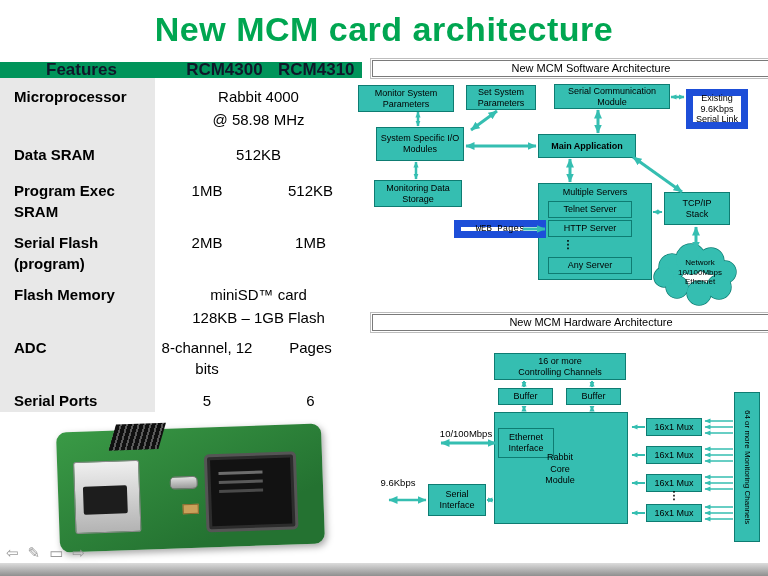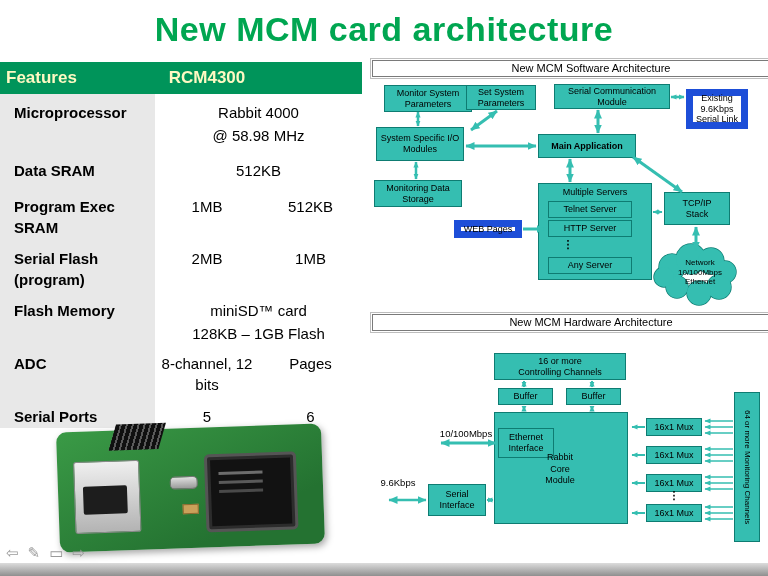--- a/index.html
+++ b/index.html
@@ -13,21 +13,21 @@
     position:relative;width:768px;height:576px;background:#fff;overflow:hidden;
     font-family:"Liberation Sans",sans-serif;color:#000;
   }
   
   .title{
     position:absolute;top:10px;left:0;width:100%;margin:0;text-align:center;
     font-size:34px;font-weight:bold;color:var(--green);letter-spacing:.5px;
   }
   
   .spec-table{position:absolute;left:0;top:62px;width:362px;}
-  .t-head{display:flex;background:var(--hdr-green);color:#fef9c3;font-weight:bold;height:32px;align-items:center;}
+  .t-head{display:flex;background:var(--hdr-green);color:#0f172a;font-weight:bold;height:16px;align-items:center;padding-left:40px;}
   .th-feat{width:155px;padding-left:6px;font-size:17px;box-sizing:border-box;}
   .th-c1{width:104px;text-align:center;font-size:17px;}
   .th-c2{width:103px;text-align:center;font-size:17px;}
   .t-row{display:flex;}
   .t-feat{
     width:155px;box-sizing:border-box;padding:8px 2px 0 14px;background:#E8E8E8;
     font-weight:bold;font-size:15px;line-height:1.4;white-space:pre-line;
   }
   .t-span{flex:1;text-align:center;font-size:15px;padding-top:8px;line-height:1.5;white-space:pre-line;}
   .t-v1{width:104px;text-align:center;font-size:15px;padding-top:8px;line-height:1.4;}
@@ -56,33 +56,33 @@
   .sw-title{left:372px;top:60px;width:378px;}
   .hw-title{left:372px;top:314px;width:378px;}
   .tbox{
     position:absolute;background:var(--teal);border:1px solid var(--teal-border);
     font-size:9px;line-height:1.18;text-align:center;display:flex;align-items:center;justify-content:center;
     white-space:pre-line;box-sizing:border-box;z-index:2;
   }
   .whitebox{background:#fff;border:7px solid #1d4ed8;}
   .dlabel{position:absolute;font-size:9.5px;z-index:2;text-align:center;white-space:pre-line;}
   
-  .sw-monitor{left:384px;top:85px;width:88px;height:27px;}
+  .sw-monitor{left:358px;top:85px;width:96px;height:27px;}
   .sw-set{left:466px;top:85px;width:70px;height:25px;}
   .sw-serial{left:554px;top:84px;width:116px;height:25px;}
   .sw-existing{left:686px;top:89px;width:62px;height:40px;}
   .sw-io{left:376px;top:127px;width:88px;height:34px;}
   .sw-main{left:538px;top:134px;width:98px;height:24px;font-weight:bold;}
   .sw-storage{left:374px;top:180px;width:88px;height:27px;}
   .sw-servers{left:538px;top:183px;width:114px;height:97px;align-items:flex-start;padding-top:3px;}
   .sw-telnet{left:548px;top:201px;width:84px;height:17px;}
   .sw-http{left:548px;top:220px;width:84px;height:17px;}
   .sw-dots{left:558px;top:238px;width:20px;height:16px;font-size:11px;font-weight:bold;z-index:3;position:absolute;text-align:center;}
   .sw-any{left:548px;top:257px;width:84px;height:17px;}
-  .sw-web{left:454px;top:220px;width:68px;height:18px;}
+  .sw-web{left:454px;top:220px;width:92px;height:18px;font-family:Liberation Mono, monospace;}
   .sw-tcpip{left:664px;top:192px;width:66px;height:33px;}
   .sw-cloudtext{left:658px;top:258px;width:84px;font-size:8px;line-height:1.2;z-index:6;}
   
   .hw-ctrl{left:494px;top:353px;width:132px;height:27px;}
   .hw-buf1{left:498px;top:388px;width:55px;height:17px;}
   .hw-buf2{left:566px;top:388px;width:55px;height:17px;}
   .hw-core{left:494px;top:412px;width:134px;height:112px;}
   .hw-eth{left:498px;top:428px;width:56px;height:30px;z-index:3;}
   .hw-coretext{left:520px;top:452px;width:80px;font-size:9px;line-height:1.3;z-index:3;}
   .hw-serial{left:428px;top:484px;width:58px;height:32px;}
@@ -113,20 +113,21 @@
 <body>
 
 <div class="slide">
 
   <h1 class="title">New MCM card architecture</h1>
 
   <div class="spec-table">
     <div class="t-head">
       <div class="th-feat">Features</div>
       <div class="th-c1">RCM4300</div>
+      <div class="th-c2">RCM4310</div>
     </div>
     <div class="t-row" style="height:58px">
       <div class="t-feat">Microprocessor</div>
       <div class="t-span">Rabbit 4000
 @ 58.98 MHz</div>
     </div>
     <div class="t-row" style="height:36px">
       <div class="t-feat">Data SRAM</div>
       <div class="t-span">512KB</div>
     </div>

